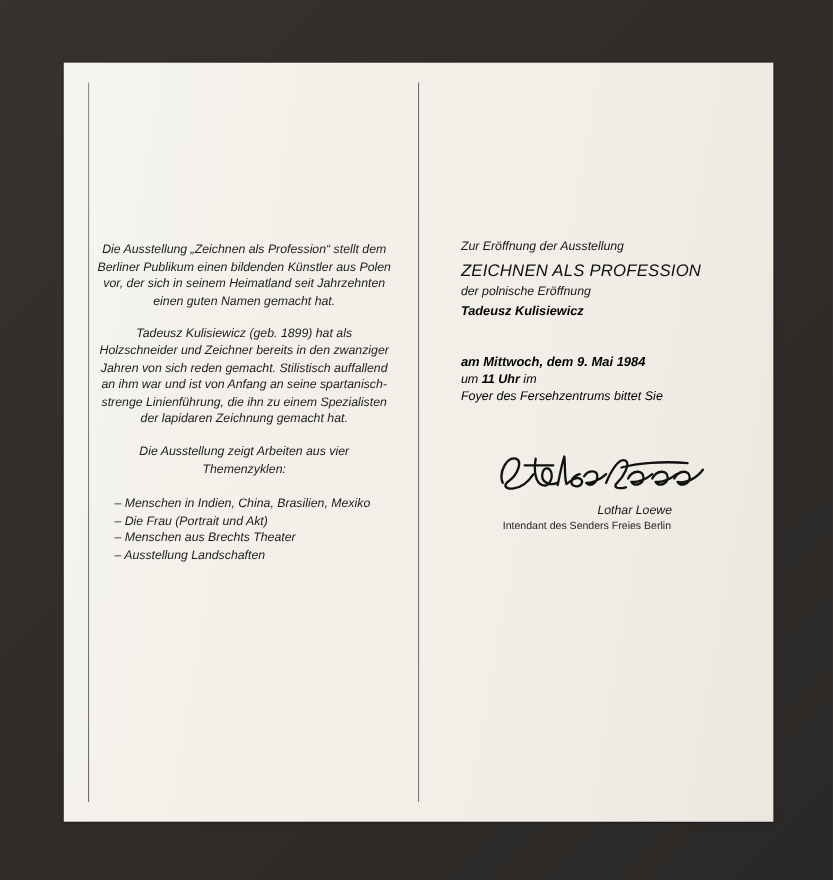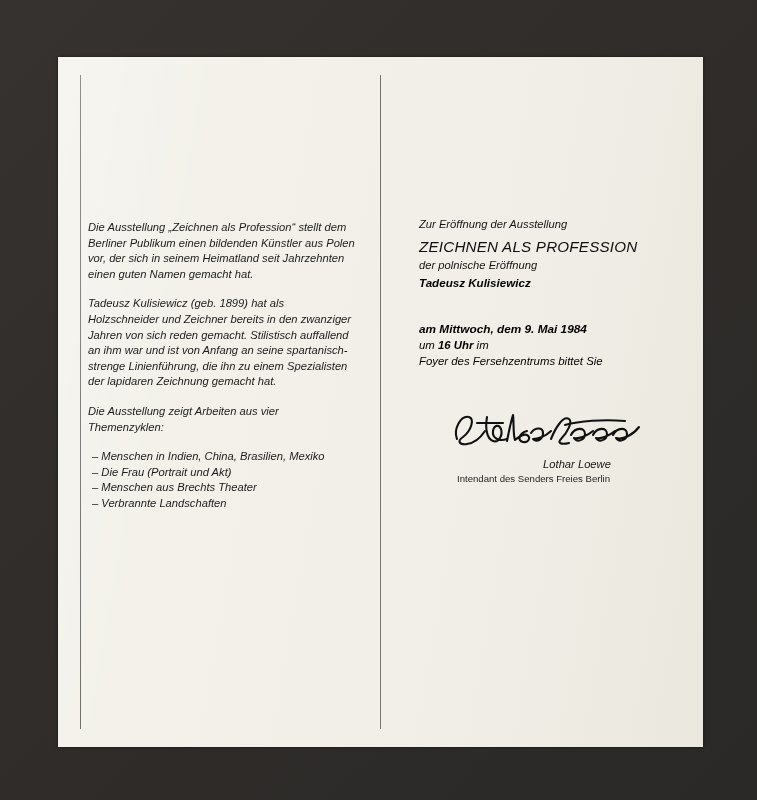--- a/index.html
+++ b/index.html
@@ -64,26 +64,27 @@
     margin-left: 24px;
   }
 
   p.body {
     margin: 0 0 14px 0;
     font-style: italic;
     font-size: 11.2px;
     line-height: 15.6px;
     color: #1b1b1b;
     letter-spacing: 0.0px;
+    text-align: center;
   }
   p.body:last-child { margin-bottom: 0; }
 
   ul.cycles {
     list-style: none;
-    margin: 4px;
+    margin: 16px;
     padding: 0;
   }
   ul.cycles li {
     font-style: italic;
     font-size: 11.2px;
     line-height: 15.6px;
     color: #1b1b1b;
   }
 
   .r-line {
@@ -169,33 +170,33 @@
   <div class="fold fold-mid"></div>
 
   <div class="col col-left">
     <p class="body">Die Ausstellung „Zeichnen als Profession“ stellt dem Berliner Publikum einen bildenden Künstler aus Polen vor, der sich in seinem Heimatland seit Jahrzehnten einen guten Namen gemacht hat.</p>
     <p class="body">Tadeusz Kulisiewicz (geb. 1899) hat als Holzschneider und Zeichner bereits in den zwanziger Jahren von sich reden gemacht. Stilistisch auffallend an ihm war und ist von Anfang an seine spartanisch-strenge Linienführung, die ihn zu einem Spezialisten der lapidaren Zeichnung gemacht hat.</p>
     <p class="body">Die Ausstellung zeigt Arbeiten aus vier Themenzyklen:</p>
     <ul class="cycles">
       <li>– Menschen in Indien, China, Brasilien, Mexiko</li>
       <li>– Die Frau (Portrait und Akt)</li>
       <li>– Menschen aus Brechts Theater</li>
-      <li>– Verbrannte Landschaften</li>
+      <li>– Ausstellung Landschaften</li>
     </ul>
   </div>
 
   <div class="col col-right">
     <div class="r-line r-intro">Zur Eröffnung der Ausstellung</div>
     <div class="r-title">ZEICHNEN ALS PROFESSION</div>
     <div class="r-line r-sub">der polnische Eröffnung</div>
     <div class="r-artist">Tadeusz Kulisiewicz</div>
 
     <div class="r-block2">
       <div class="r-date">am Mittwoch, dem 9. Mai 1984</div>
-      <div class="r-time"><span>um </span><b>16 Uhr</b><span> im</span></div>
+      <div class="r-time"><span>um </span><b>11 Uhr</b><span> im</span></div>
       <div class="r-place">Foyer des Fersehzentrums bittet Sie</div>
     </div>
 
     <div class="signature">
       <svg width="200" height="46" viewBox="0 0 200 46" xmlns="http://www.w3.org/2000/svg">
         <g fill="none" stroke="#111111" stroke-width="2.1" stroke-linecap="round" stroke-linejoin="round">
           <path d="M10 30 C 6 20, 14 6, 22 8 C 28 10, 24 22, 16 28 C 10 32, 12 36, 20 35 C 28 34, 34 28, 38 22"></path>
           <path d="M30 14 C 40 14, 48 14, 56 14"></path>
           <path d="M40 8 C 38 20, 40 30, 46 32 C 52 34, 56 26, 54 20 C 52 15, 47 16, 46 22 C 45 29, 52 33, 60 30"></path>
           <path d="M60 32 C 62 22, 64 12, 66 6 C 67 14, 66 26, 68 31 C 72 28, 76 24, 80 26 C 84 28, 82 34, 76 33 C 70 32, 72 24, 80 22"></path>

